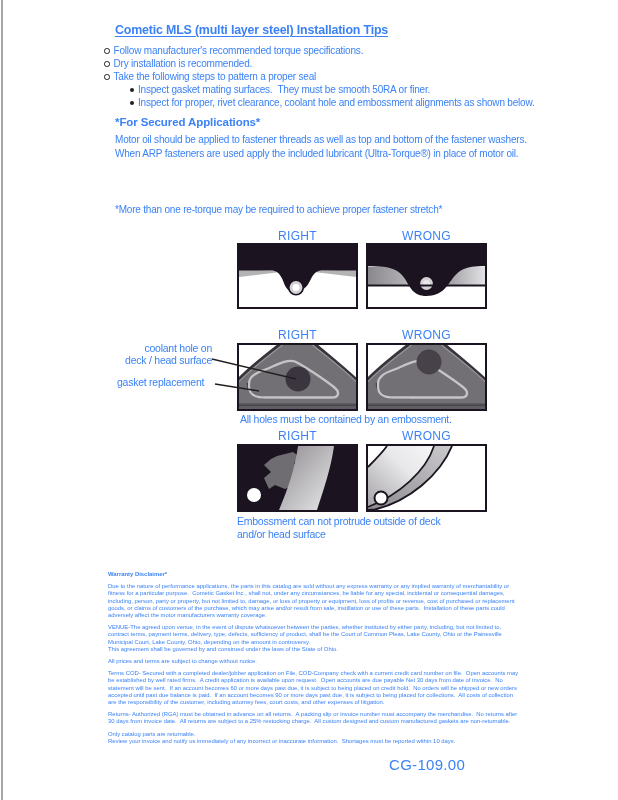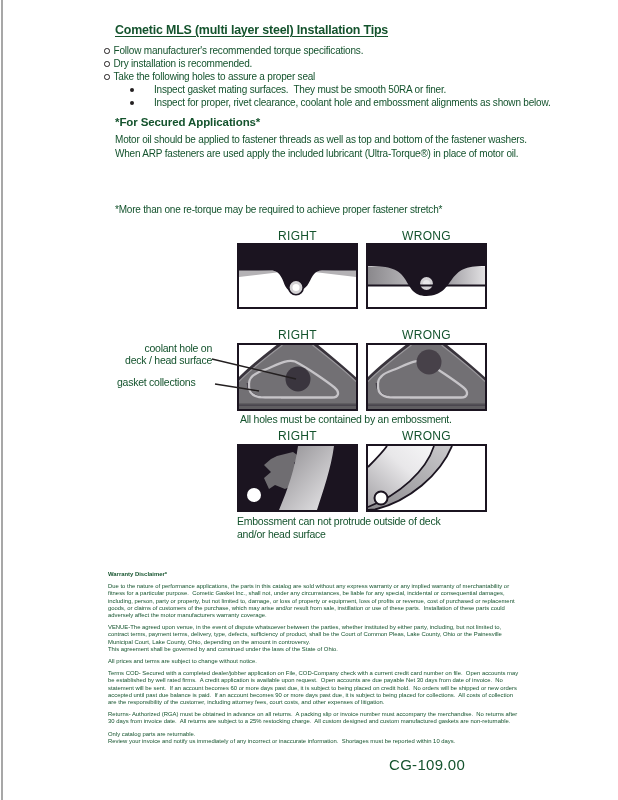--- a/index.html
+++ b/index.html
@@ -1,25 +1,25 @@
 <!DOCTYPE html>
 <html><head>
 <meta charset="utf-8">
 <style>
   html,body{margin:0;padding:0;background:#fff;}
   .page{position:relative;width:618px;height:800px;background:#ffffff;overflow:hidden;
-        font-family:"Liberation Sans", sans-serif;color:#14532d;}
+        font-family:"Liberation Sans", sans-serif;color:#3b82f6;}
   .abs{position:absolute;}
   .scan-line{left:1px;top:0;width:1.5px;height:800px;background:#8a8a8a;opacity:.75;}
   .title{left:115px;top:22px;font-size:13.5px;font-weight:bold;letter-spacing:-0.2px;
          text-decoration:underline;text-underline-offset:2px;text-decoration-thickness:1.4px;
          transform:scaleX(0.92);transform-origin:left top;white-space:pre;}
   .tips{left:104px;top:44px;}
   .tip-row{display:flex;align-items:flex-start;font-size:10px;line-height:13px;letter-spacing:-0.2px;white-space:pre;}
-  .tip-row.sub{margin-left:26px;gap:16px;}
+  .tip-row.sub{margin-left:26px;}
   .m-circle{flex:none;width:3.5px;height:3.5px;border:1px solid #231f20;border-radius:50%;margin:4px 4px 0 0;}
   .m-dot{flex:none;width:4px;height:4px;background:#231f20;border-radius:50%;margin:4.5px 4px 0 0;}
   .h2{left:115px;top:116px;font-size:11.5px;font-weight:bold;letter-spacing:-0.1px;}
   .body-text{font-size:10px;line-height:13.5px;letter-spacing:-0.2px;white-space:pre-line;}
   .p1{left:115px;top:133px;}
   .p2{left:115px;top:161px;}
   .p3{left:115px;top:203px;}
   .dg-label{width:121px;text-align:center;font-size:12px;font-weight:normal;letter-spacing:0.3px;}
   .caption{font-size:10.5px;line-height:12.5px;letter-spacing:-0.25px;white-space:pre-line;}
   .annot{font-size:10.5px;line-height:11.5px;letter-spacing:-0.25px;white-space:pre-line;}
@@ -42,21 +42,21 @@
     <div class="tip-row">
       <span class="m-circle"></span>
       <span>Follow manufacturer's recommended torque specifications.</span>
     </div>
     <div class="tip-row">
       <span class="m-circle"></span>
       <span>Dry installation is recommended.</span>
     </div>
     <div class="tip-row">
       <span class="m-circle"></span>
-      <span>Take the following holes to assure a proper seal</span>
+      <span>Take the following steps to pattern a proper seal</span>
     </div>
     <div class="tip-row sub">
       <span class="m-dot"></span>
       <span>Inspect gasket mating surfaces.  They must be smooth 50RA or finer.</span>
     </div>
     <div class="tip-row sub">
       <span class="m-dot"></span>
       <span>Inspect for proper, rivet clearance, coolant hole and embossment alignments as shown below.</span>
     </div>
   </div>
@@ -128,21 +128,21 @@
     <path d="M10.5,40 C10.5,48.5 17,53.5 28,55 H44" fill="none" stroke="#332e38" stroke-width="1.6"></path>
     <path d="M58,18.5 C70,24.5 90,38.5 97.5,44.5 C103,49 102,54.5 95,54.5 L28,54.5 C17,54.5 12,50.5 12,43.5 L12,40.5 C12,34 18,30 27,27 C37,23.5 49,15.5 58,18.5 Z" fill="none" stroke="#c6c4c8" stroke-width="2.3"></path>
     <circle cx="63" cy="19" r="12.5" fill="#474149"></circle>
     <rect x="2" y="60" width="117" height="6" fill="#605e62"></rect>
     <rect x="2" y="61.5" width="117" height="1.3" fill="#45414a"></rect>
     <rect x="1" y="1" width="119" height="66" fill="none" stroke="#1b1420" stroke-width="2"></rect>
   </svg>
 
   <div class="abs annot right" style="left:110px;top:343px;width:102px;">coolant hole on
 deck / head surface</div>
-  <div class="abs annot" style="left:117px;top:377px;">gasket collections</div>
+  <div class="abs annot" style="left:117px;top:377px;">gasket replacement</div>
   <svg class="abs" style="left:108px;top:338px;pointer-events:none;" width="200" height="62" viewBox="0 0 200 62">
     <line x1="104" y1="21" x2="188" y2="41" stroke="#231f20" stroke-width="1.3"></line>
     <line x1="107" y1="46" x2="151" y2="53" stroke="#231f20" stroke-width="1.3"></line>
   </svg>
 
   <div class="abs caption" style="left:240px;top:413px;">All holes must be contained by an embossment.</div>
 
   <div class="abs dg-label" style="left:237px;top:429px;">RIGHT</div>
   <div class="abs dg-label" style="left:366px;top:429px;">WRONG</div>
 

